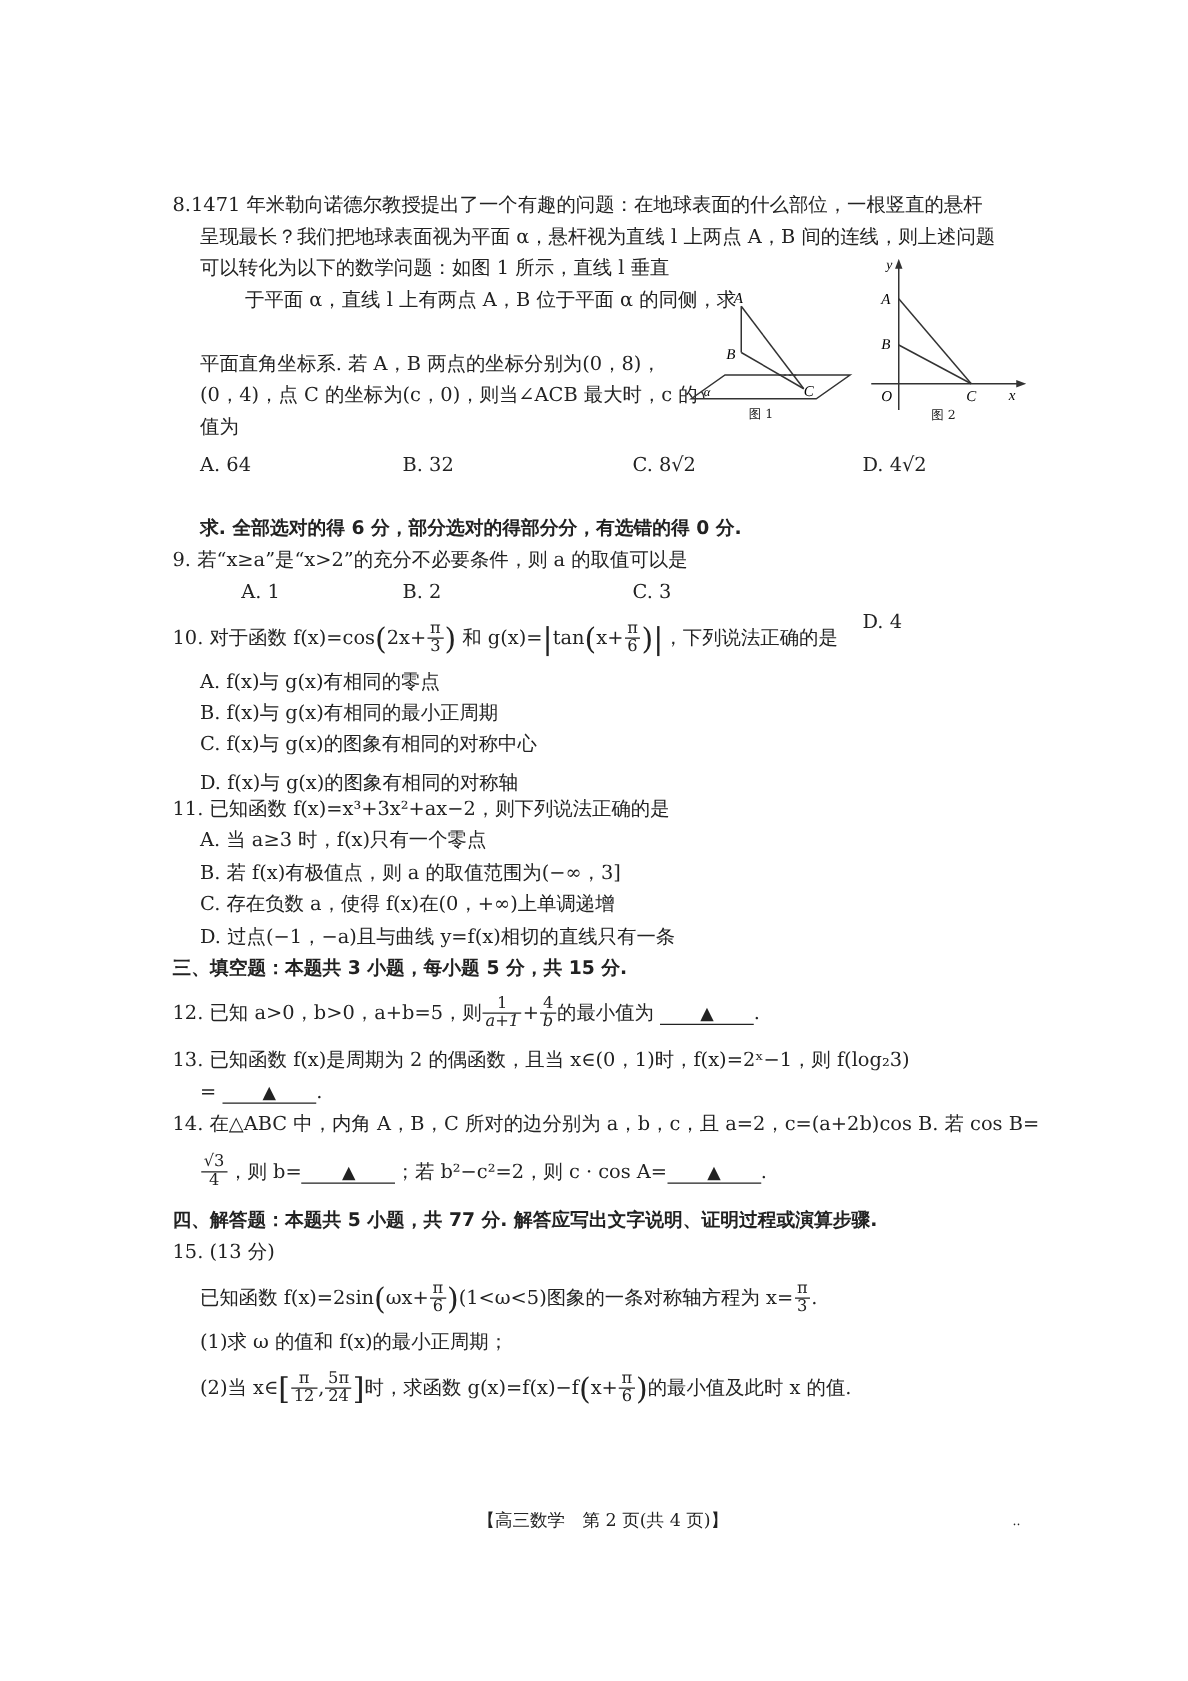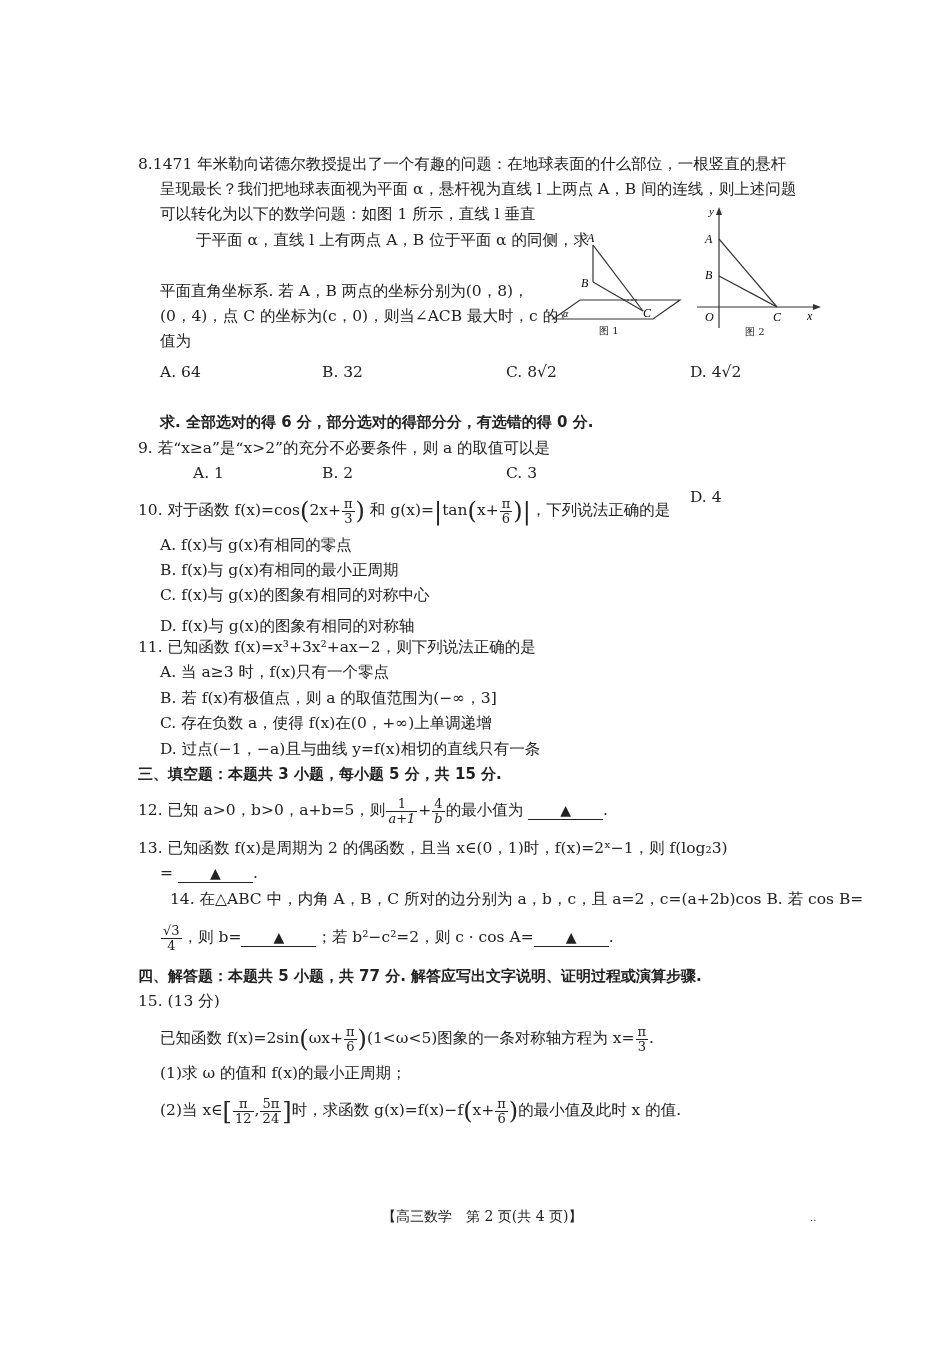--- a/index.html
+++ b/index.html
@@ -100,21 +100,21 @@
     <span>12. 已知 a&gt;0，b&gt;0，a+b=5，则</span><span class="frac"><span class="num">1</span><span class="den it">a+1</span></span><span>+</span><span class="frac"><span class="num">4</span><span class="den it">b</span></span><span>的最小值为</span>
     <span class="blank"><span class="tri">▲</span></span><span>.</span>
   </div>
 
   <div class="line" style="left:138px;top:837px;">13. 已知函数 f(x)是周期为 2 的偶函数，且当 x∈(0，1)时，f(x)=2ˣ−1，则 f(log₂3)</div>
   <div class="line" style="left:160px;top:862px;">
     <span>=</span>
     <span class="blank"><span class="tri">▲</span></span><span>.</span>
   </div>
 
-  <div class="line" style="left:138px;top:888px;margin-left:32px;">14. 在△ABC 中，内角 A，B，C 所对的边分别为 a，b，c，且 a=2，c=(a+2b)cos B. 若 cos B=</div>
+  <div class="line" style="left:138px;top:888px;">14. 在△ABC 中，内角 A，B，C 所对的边分别为 a，b，c，且 a=2，c=(a+2b)cos B. 若 cos B=</div>
   <div class="line" style="left:160px;top:920px;line-height:34px;">
     <span class="frac"><span class="num">√3</span><span class="den">4</span></span><span>，则 b=</span><span class="blank"><span class="tri">▲</span></span><span>；若 b²−c²=2，则 c · cos A=</span><span class="blank"><span class="tri">▲</span></span><span>.</span>
   </div>
 
   <div class="line bold" style="left:138px;top:965px;">四、解答题：本题共 5 小题，共 77 分. 解答应写出文字说明、证明过程或演算步骤.</div>
 
   <div class="line" style="left:138px;top:990px;">15. (13 分)</div>
   <div class="line" style="left:160px;top:1022px;line-height:32px;">
     <span>已知函数 f(x)=2sin</span><span class="paren">(</span><span>ωx+</span><span class="frac"><span class="num">π</span><span class="den">6</span></span><span class="paren">)</span><span>(1&lt;ω&lt;5)图象的一条对称轴方程为 x=</span><span class="frac"><span class="num">π</span><span class="den">3</span></span><span>.</span>
   </div>

